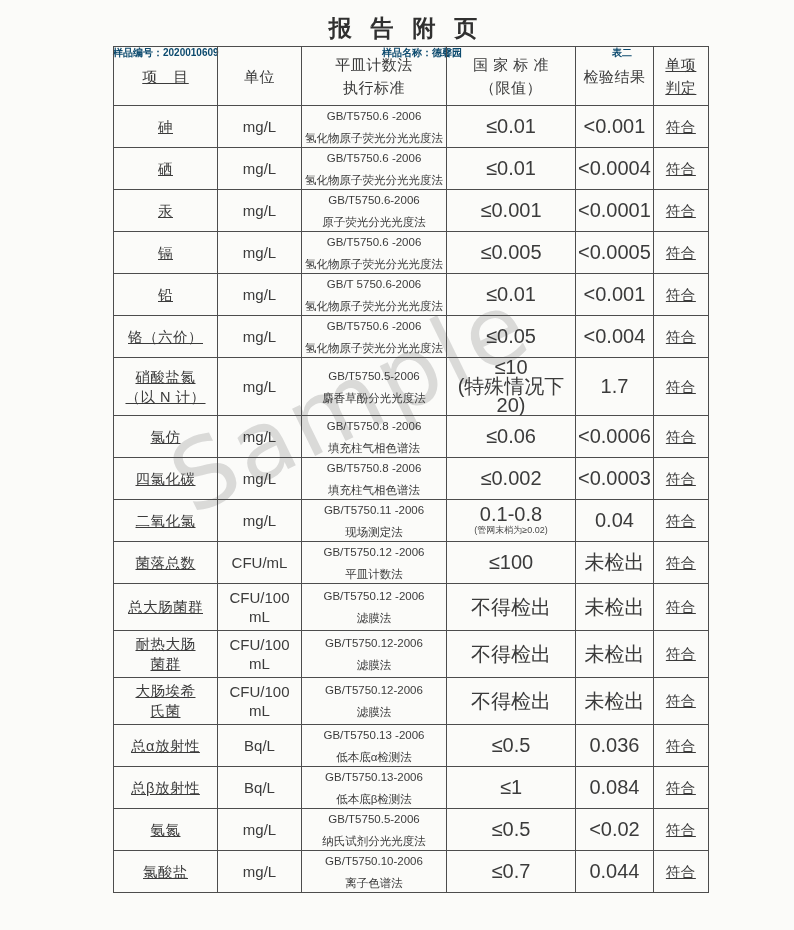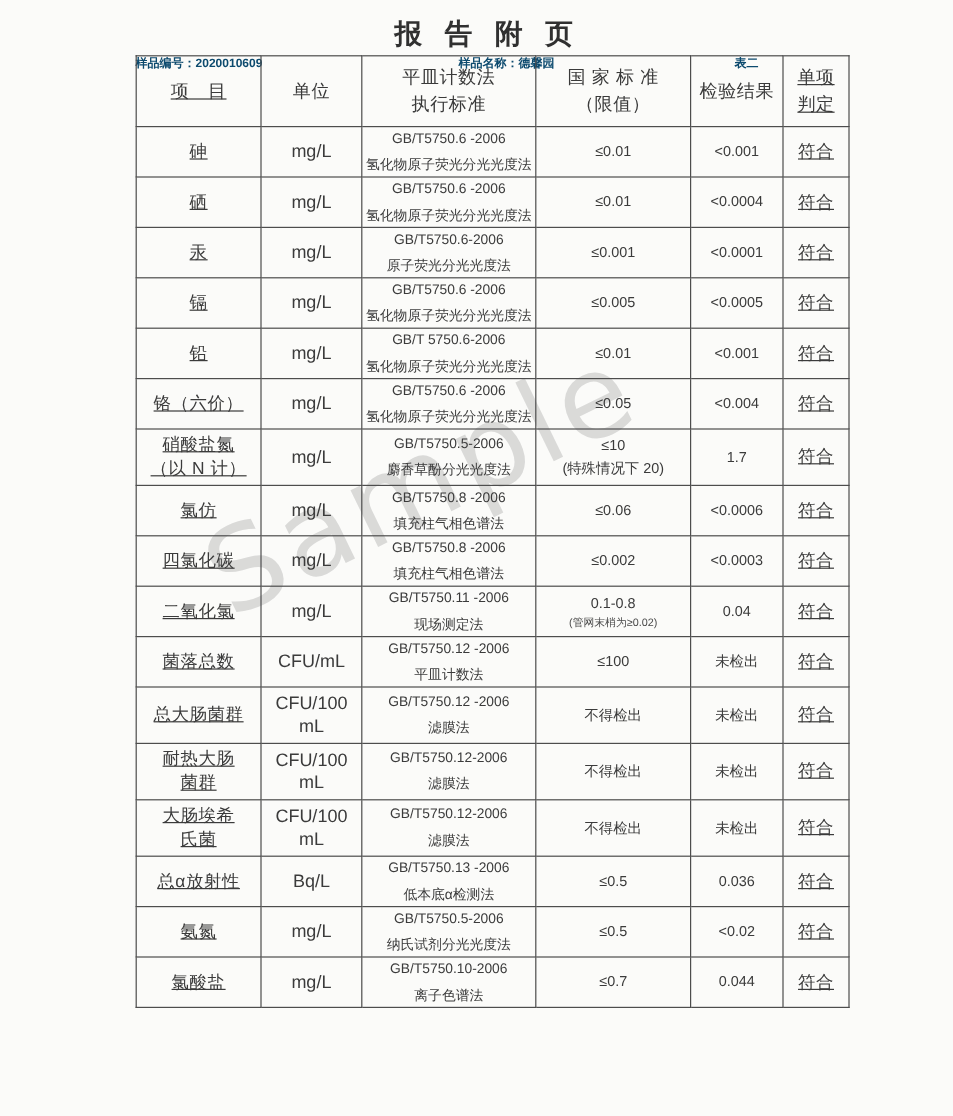--- a/index.html
+++ b/index.html
@@ -83,21 +83,21 @@
   .col-method{width:140px;}
   .col-limit{width:124px;}
   .col-result{width:72px;}
   .col-judge{width:50px;text-decoration:underline;}
   .line{margin:0;}
   .cn{font-size:14.5px;line-height:20px;letter-spacing:0.5px;}
   .hd{font-size:15px;line-height:23px;color:#3a3a3a;}
   .unit{font-size:15px;line-height:19px;}
   .std{font-size:11.5px;line-height:16px;}
   .method{font-size:11.5px;line-height:16px;margin-top:6px;}
-  .main{font-size:12px;line-height:19px;}
+  .main{font-size:20px;line-height:19px;}
   .note{font-size:9px;line-height:12px;color:#4a4a4a;letter-spacing:0;}
 </style>
 </head>
 <body>
 
 <div class="page">
 
   <h1 class="page-title">报告附页</h1>
 
   <div class="info-line">
@@ -453,20 +453,41 @@
           </td>
           <td class="col-result">
             <div class="line main">0.036</div>
           </td>
           <td class="col-judge">
             <div class="line cn">符合</div>
           </td>
         </tr>
         <tr>
           <td class="col-item">
+            <div class="line cn">总β放射性</div>
+          </td>
+          <td class="col-unit">
+            <div class="line unit">Bq/L</div>
+          </td>
+          <td class="col-method">
+            <div class="line std">GB/T5750.13-2006</div>
+            <div class="line method">低本底β检测法</div>
+          </td>
+          <td class="col-limit">
+            <div class="line main">≤1</div>
+          </td>
+          <td class="col-result">
+            <div class="line main">0.084</div>
+          </td>
+          <td class="col-judge">
+            <div class="line cn">符合</div>
+          </td>
+        </tr>
+        <tr>
+          <td class="col-item">
             <div class="line cn">氨氮</div>
           </td>
           <td class="col-unit">
             <div class="line unit">mg/L</div>
           </td>
           <td class="col-method">
             <div class="line std">GB/T5750.5-2006</div>
             <div class="line method">纳氏试剂分光光度法</div>
           </td>
           <td class="col-limit">

